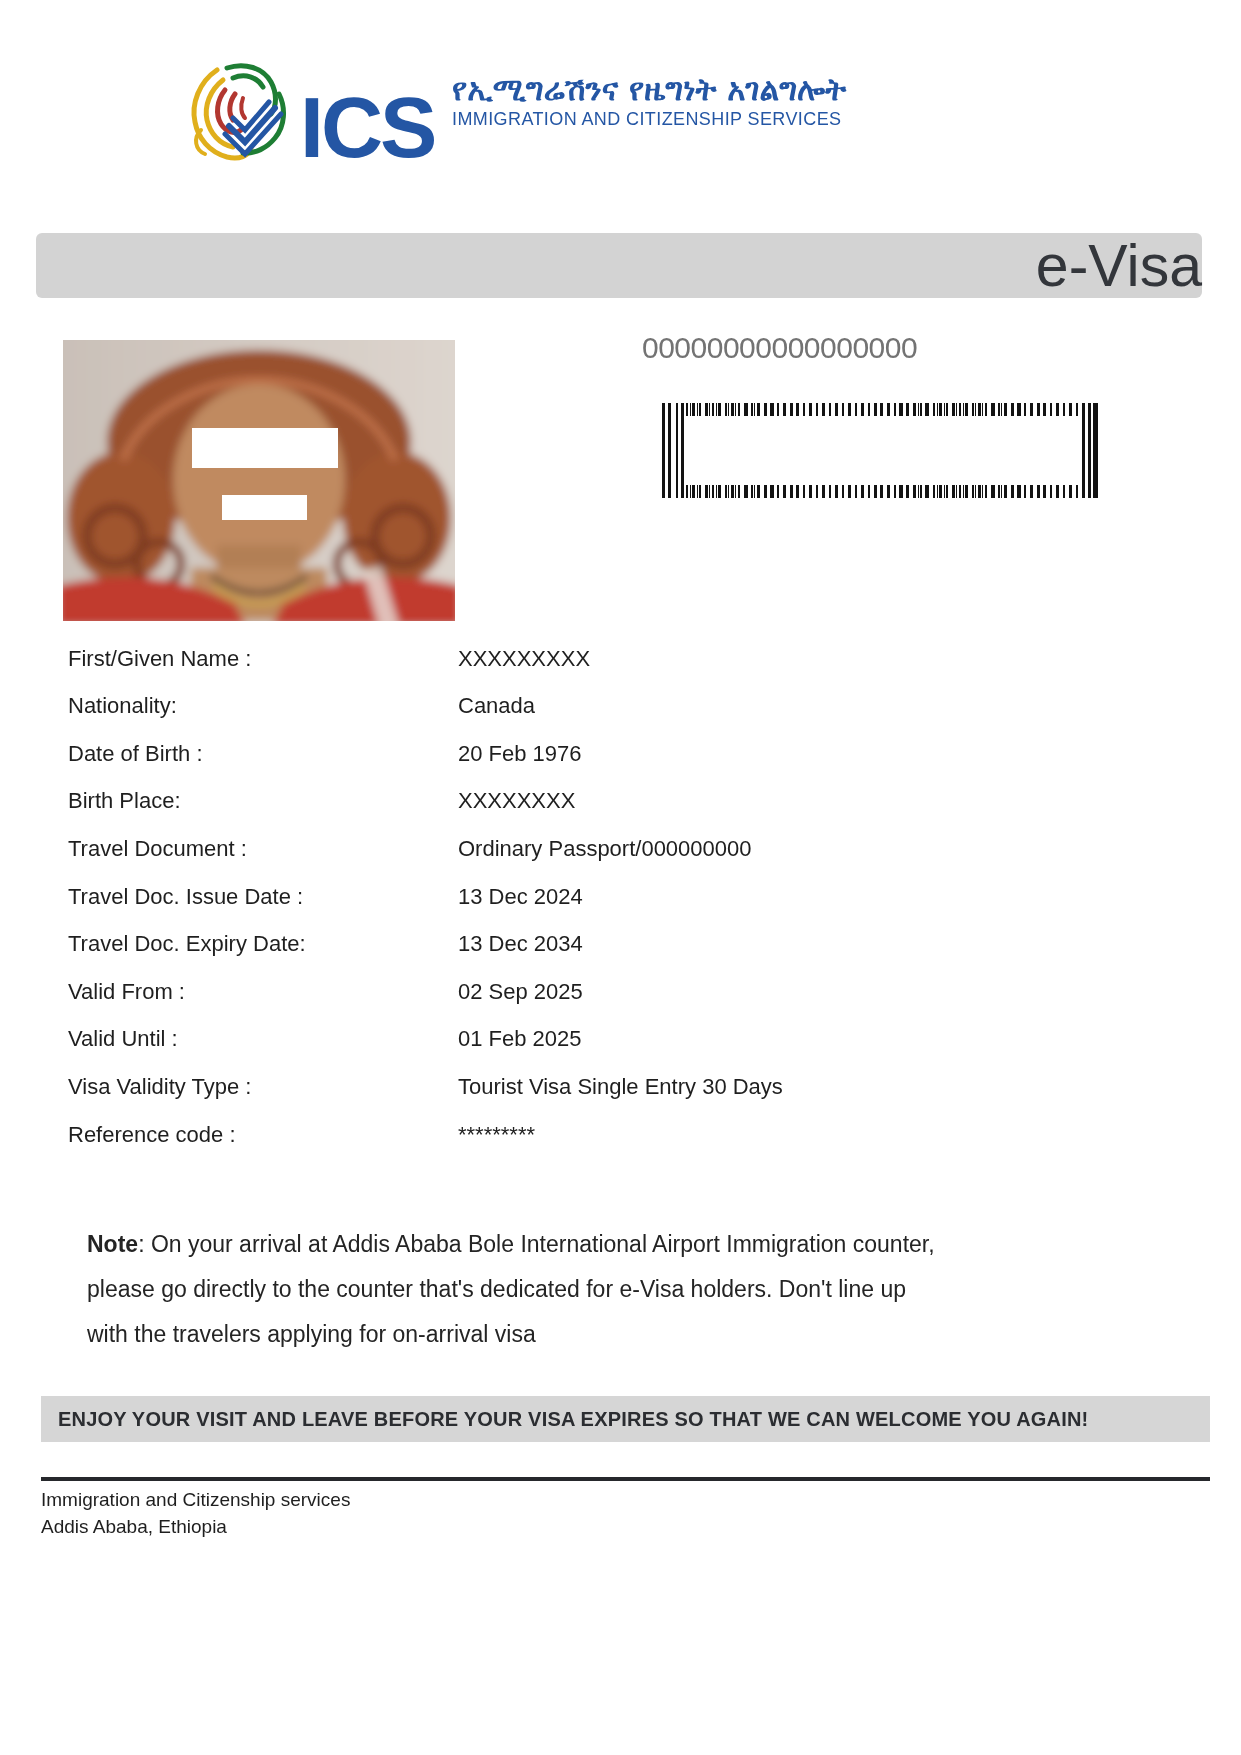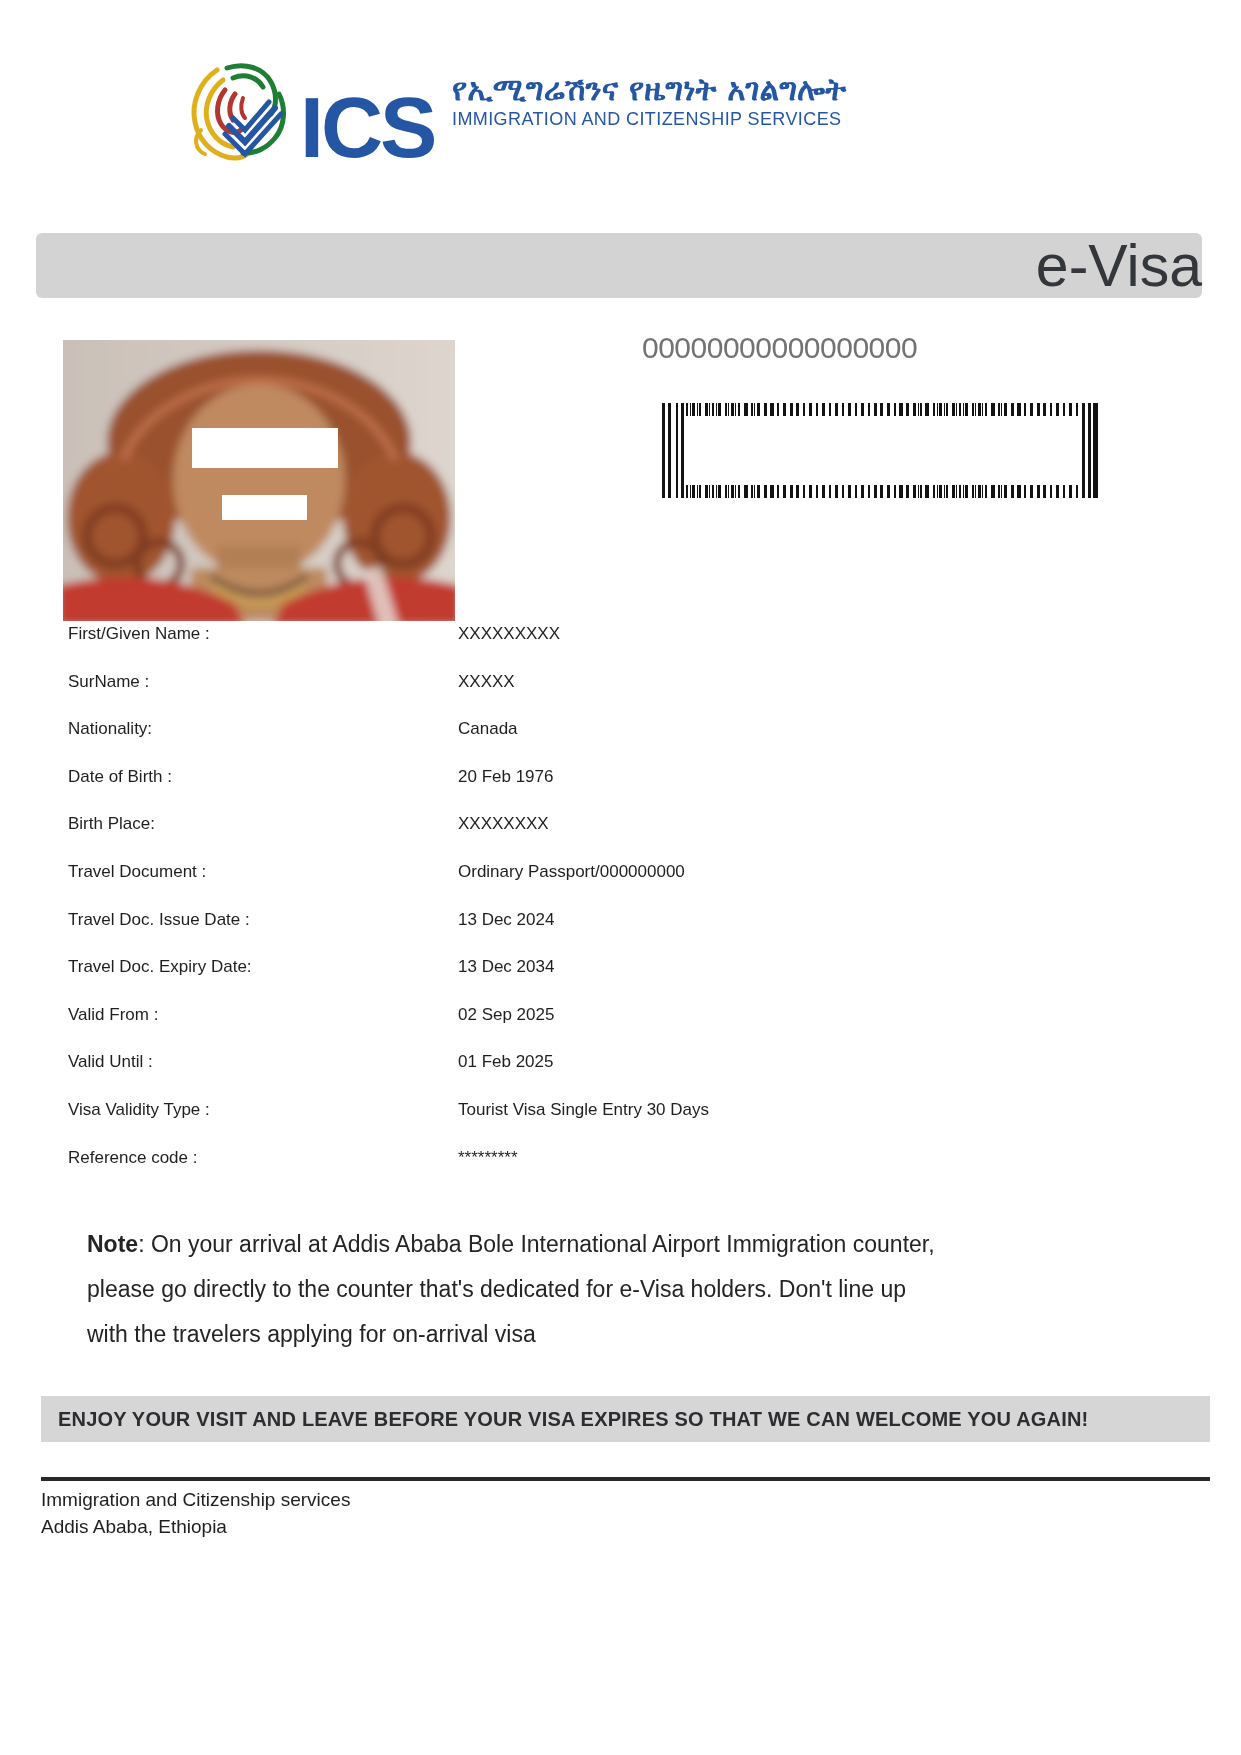--- a/index.html
+++ b/index.html
@@ -42,21 +42,21 @@
   .bc-right{ position:absolute; right:0; top:0; bottom:0; width:16px;
     background:linear-gradient(90deg,#131313 0 3px,#fff 3px 6px,#131313 6px 9px,#fff 9px 11px,#131313 11px 16px); }
   .bc-top, .bc-bottom{ position:absolute; left:24px; right:18px; height:13px;
     background:
       repeating-linear-gradient(90deg,#131313 0 2px,transparent 2px 6px,#131313 6px 9px,transparent 9px 13px),
       repeating-linear-gradient(90deg,transparent 0 4px,#131313 4px 5px,transparent 5px 11px,#131313 11px 12px,transparent 12px 19px);
   }
   .bc-top{ top:0; } .bc-bottom{ bottom:0; }
   
   .fields{ position:absolute; left:68px; top:624px; width:1110px; }
-  .field-row{ height:47.6px; display:flex; align-items:flex-start; font-size:17px; }
+  .field-row{ height:47.6px; display:flex; align-items:flex-end; font-size:22px; }
   .field-label{ width:390px; color:#1f1f1f; }
   .field-value{ color:#1f1f1f; }
   
   .note{
     position:absolute; left:87px; top:1222px; width:1090px; font-size:23px;
     line-height:45px; color:#242424;
   }
   .note b{ font-weight:bold; }
   
   .enjoy-banner{
@@ -150,24 +150,20 @@
     <div class="bc-bottom"></div>
     <div class="bc-right"></div>
   </div>
 
   <div class="fields">
     <div class="field-row">
       <div class="field-label">First/Given Name :</div>
       <div class="field-value">XXXXXXXXX</div>
     </div>
     <div class="field-row">
-      <div class="field-label">SurName :</div>
-      <div class="field-value">XXXXX</div>
-    </div>
-    <div class="field-row">
       <div class="field-label">Nationality:</div>
       <div class="field-value">Canada</div>
     </div>
     <div class="field-row">
       <div class="field-label">Date of Birth :</div>
       <div class="field-value">20 Feb 1976</div>
     </div>
     <div class="field-row">
       <div class="field-label">Birth Place:</div>
       <div class="field-value">XXXXXXXX</div>

